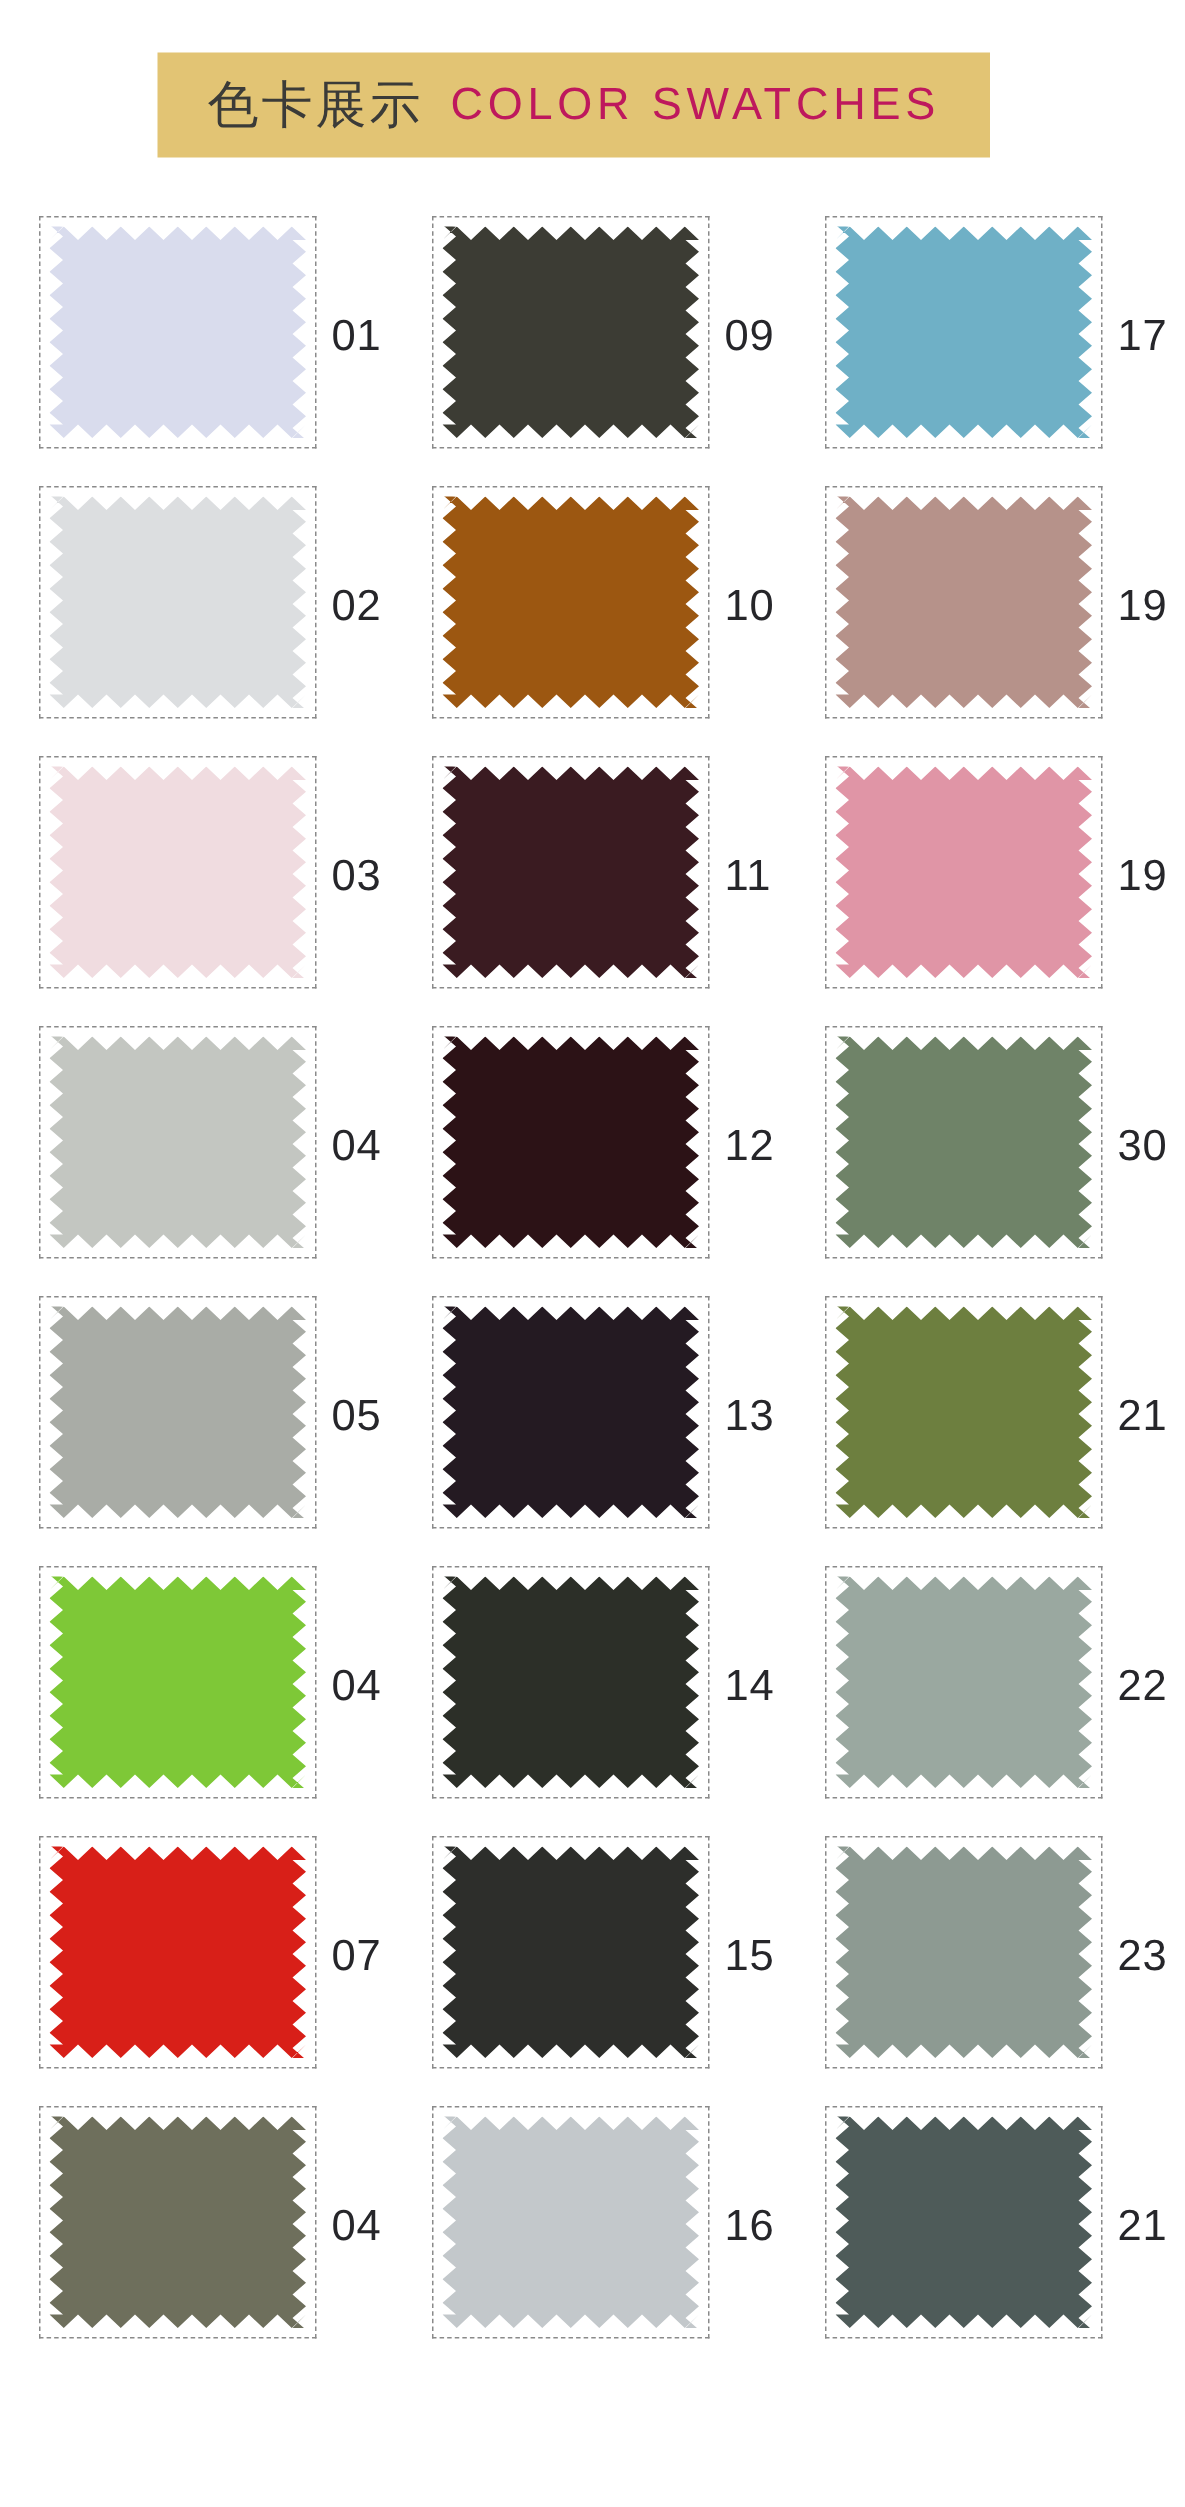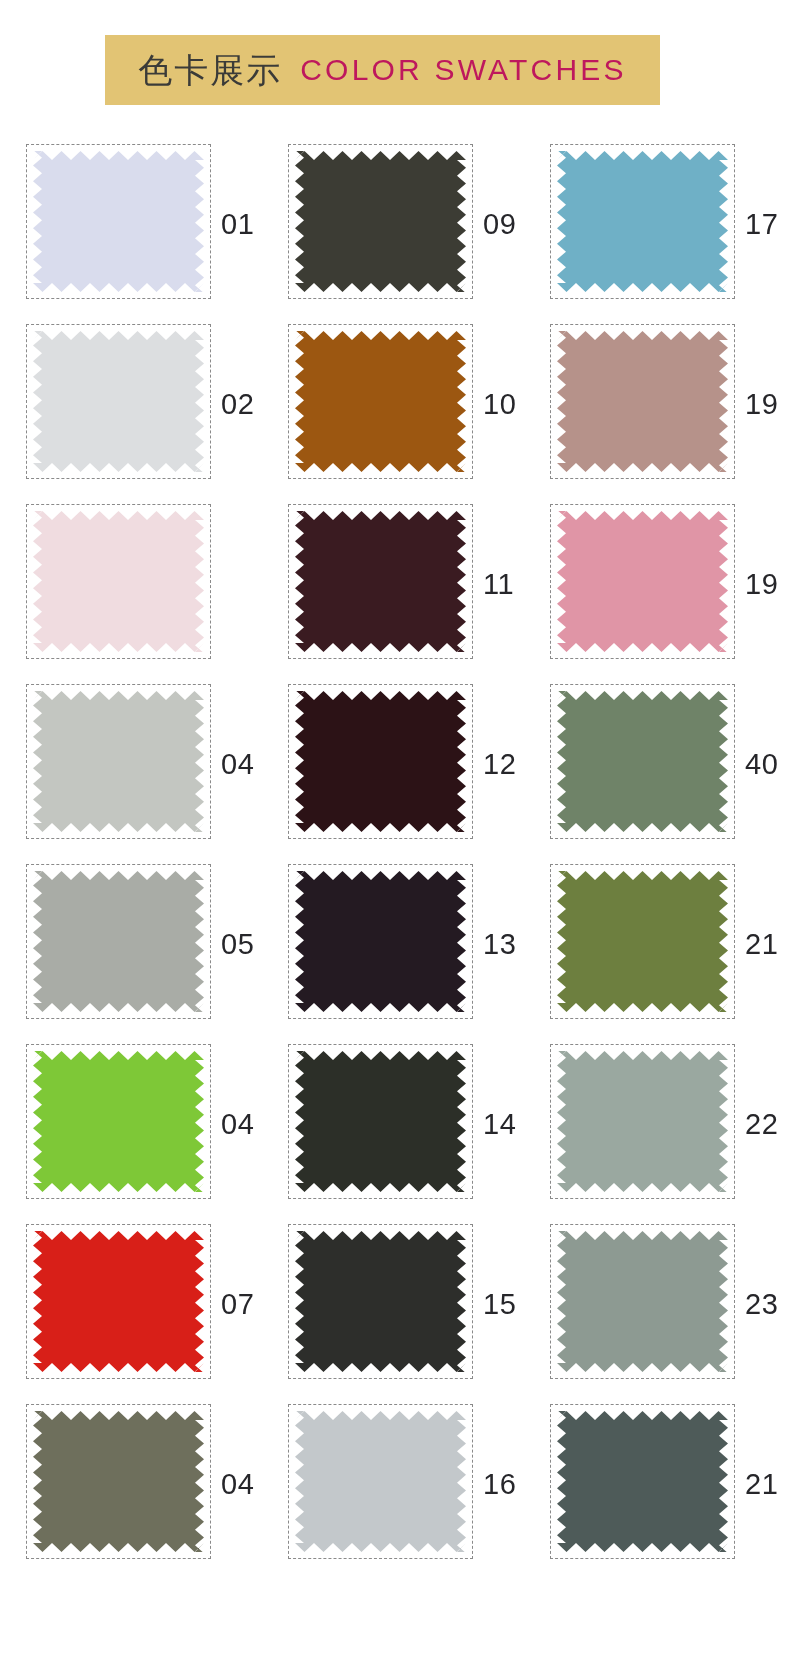--- a/index.html
+++ b/index.html
@@ -176,20 +176,21 @@
     </div>
     <div class="swatch-row">
       <div class="swatch-cell col-0">
         <div class="swatch-frame" style="border-color: rgb(138, 138, 138);">
           <div class="swatch-fabric">
             <svg viewBox="0 0 171 141" preserveAspectRatio="none">
               <polygon points="0.00,9.00 9.50,0.00 19.00,9.00 28.50,0.00 38.00,9.00 47.50,0.00 57.00,9.00 66.50,0.00 76.00,9.00 85.50,0.00 95.00,9.00 104.50,0.00 114.00,9.00 123.50,0.00 133.00,9.00 142.50,0.00 152.00,9.00 161.50,0.00 171.00,9.00 162.00,9.00 171.00,16.83 162.00,24.67 171.00,32.50 162.00,40.33 171.00,48.17 162.00,56.00 171.00,63.83 162.00,71.67 171.00,79.50 162.00,87.33 171.00,95.17 162.00,103.00 171.00,110.83 162.00,118.67 171.00,126.50 162.00,134.33 171.00,142.17 162.00,141.00 171.00,132.00 161.50,141.00 152.00,132.00 142.50,141.00 133.00,132.00 123.50,141.00 114.00,132.00 104.50,141.00 95.00,132.00 85.50,141.00 76.00,132.00 66.50,141.00 57.00,132.00 47.50,141.00 38.00,132.00 28.50,141.00 19.00,132.00 9.50,141.00 0.00,132.00 9.00,132.00 0.00,124.17 9.00,116.33 0.00,108.50 9.00,100.67 0.00,92.83 9.00,85.00 0.00,77.17 9.00,69.33 0.00,61.50 9.00,53.67 0.00,45.83 9.00,38.00 0.00,30.17 9.00,22.33 0.00,14.50 9.00,6.67 0.00,-1.17 9.00,0.00" fill="#f0dce0"></polygon>
             </svg>
           </div>
         </div>
+        <div class="swatch-label">03</div>
       </div>
       <div class="swatch-cell col-1">
         <div class="swatch-frame" style="border-color: rgb(138, 138, 138);">
           <div class="swatch-fabric">
             <svg viewBox="0 0 171 141" preserveAspectRatio="none">
               <polygon points="0.00,9.00 9.50,0.00 19.00,9.00 28.50,0.00 38.00,9.00 47.50,0.00 57.00,9.00 66.50,0.00 76.00,9.00 85.50,0.00 95.00,9.00 104.50,0.00 114.00,9.00 123.50,0.00 133.00,9.00 142.50,0.00 152.00,9.00 161.50,0.00 171.00,9.00 162.00,9.00 171.00,16.83 162.00,24.67 171.00,32.50 162.00,40.33 171.00,48.17 162.00,56.00 171.00,63.83 162.00,71.67 171.00,79.50 162.00,87.33 171.00,95.17 162.00,103.00 171.00,110.83 162.00,118.67 171.00,126.50 162.00,134.33 171.00,142.17 162.00,141.00 171.00,132.00 161.50,141.00 152.00,132.00 142.50,141.00 133.00,132.00 123.50,141.00 114.00,132.00 104.50,141.00 95.00,132.00 85.50,141.00 76.00,132.00 66.50,141.00 57.00,132.00 47.50,141.00 38.00,132.00 28.50,141.00 19.00,132.00 9.50,141.00 0.00,132.00 9.00,132.00 0.00,124.17 9.00,116.33 0.00,108.50 9.00,100.67 0.00,92.83 9.00,85.00 0.00,77.17 9.00,69.33 0.00,61.50 9.00,53.67 0.00,45.83 9.00,38.00 0.00,30.17 9.00,22.33 0.00,14.50 9.00,6.67 0.00,-1.17 9.00,0.00" fill="#3a1b21"></polygon>
             </svg>
           </div>
         </div>
         <div class="swatch-label">11</div>
@@ -227,21 +228,21 @@
         <div class="swatch-label">12</div>
       </div>
       <div class="swatch-cell col-2">
         <div class="swatch-frame" style="border-color: rgb(138, 138, 138);">
           <div class="swatch-fabric">
             <svg viewBox="0 0 171 141" preserveAspectRatio="none">
               <polygon points="0.00,9.00 9.50,0.00 19.00,9.00 28.50,0.00 38.00,9.00 47.50,0.00 57.00,9.00 66.50,0.00 76.00,9.00 85.50,0.00 95.00,9.00 104.50,0.00 114.00,9.00 123.50,0.00 133.00,9.00 142.50,0.00 152.00,9.00 161.50,0.00 171.00,9.00 162.00,9.00 171.00,16.83 162.00,24.67 171.00,32.50 162.00,40.33 171.00,48.17 162.00,56.00 171.00,63.83 162.00,71.67 171.00,79.50 162.00,87.33 171.00,95.17 162.00,103.00 171.00,110.83 162.00,118.67 171.00,126.50 162.00,134.33 171.00,142.17 162.00,141.00 171.00,132.00 161.50,141.00 152.00,132.00 142.50,141.00 133.00,132.00 123.50,141.00 114.00,132.00 104.50,141.00 95.00,132.00 85.50,141.00 76.00,132.00 66.50,141.00 57.00,132.00 47.50,141.00 38.00,132.00 28.50,141.00 19.00,132.00 9.50,141.00 0.00,132.00 9.00,132.00 0.00,124.17 9.00,116.33 0.00,108.50 9.00,100.67 0.00,92.83 9.00,85.00 0.00,77.17 9.00,69.33 0.00,61.50 9.00,53.67 0.00,45.83 9.00,38.00 0.00,30.17 9.00,22.33 0.00,14.50 9.00,6.67 0.00,-1.17 9.00,0.00" fill="#6f8368"></polygon>
             </svg>
           </div>
         </div>
-        <div class="swatch-label">40</div>
+        <div class="swatch-label">30</div>
       </div>
     </div>
     <div class="swatch-row">
       <div class="swatch-cell col-0">
         <div class="swatch-frame" style="border-color: rgb(138, 138, 138);">
           <div class="swatch-fabric">
             <svg viewBox="0 0 171 141" preserveAspectRatio="none">
               <polygon points="0.00,9.00 9.50,0.00 19.00,9.00 28.50,0.00 38.00,9.00 47.50,0.00 57.00,9.00 66.50,0.00 76.00,9.00 85.50,0.00 95.00,9.00 104.50,0.00 114.00,9.00 123.50,0.00 133.00,9.00 142.50,0.00 152.00,9.00 161.50,0.00 171.00,9.00 162.00,9.00 171.00,16.83 162.00,24.67 171.00,32.50 162.00,40.33 171.00,48.17 162.00,56.00 171.00,63.83 162.00,71.67 171.00,79.50 162.00,87.33 171.00,95.17 162.00,103.00 171.00,110.83 162.00,118.67 171.00,126.50 162.00,134.33 171.00,142.17 162.00,141.00 171.00,132.00 161.50,141.00 152.00,132.00 142.50,141.00 133.00,132.00 123.50,141.00 114.00,132.00 104.50,141.00 95.00,132.00 85.50,141.00 76.00,132.00 66.50,141.00 57.00,132.00 47.50,141.00 38.00,132.00 28.50,141.00 19.00,132.00 9.50,141.00 0.00,132.00 9.00,132.00 0.00,124.17 9.00,116.33 0.00,108.50 9.00,100.67 0.00,92.83 9.00,85.00 0.00,77.17 9.00,69.33 0.00,61.50 9.00,53.67 0.00,45.83 9.00,38.00 0.00,30.17 9.00,22.33 0.00,14.50 9.00,6.67 0.00,-1.17 9.00,0.00" fill="#a9aca6"></polygon>
             </svg>
           </div>

